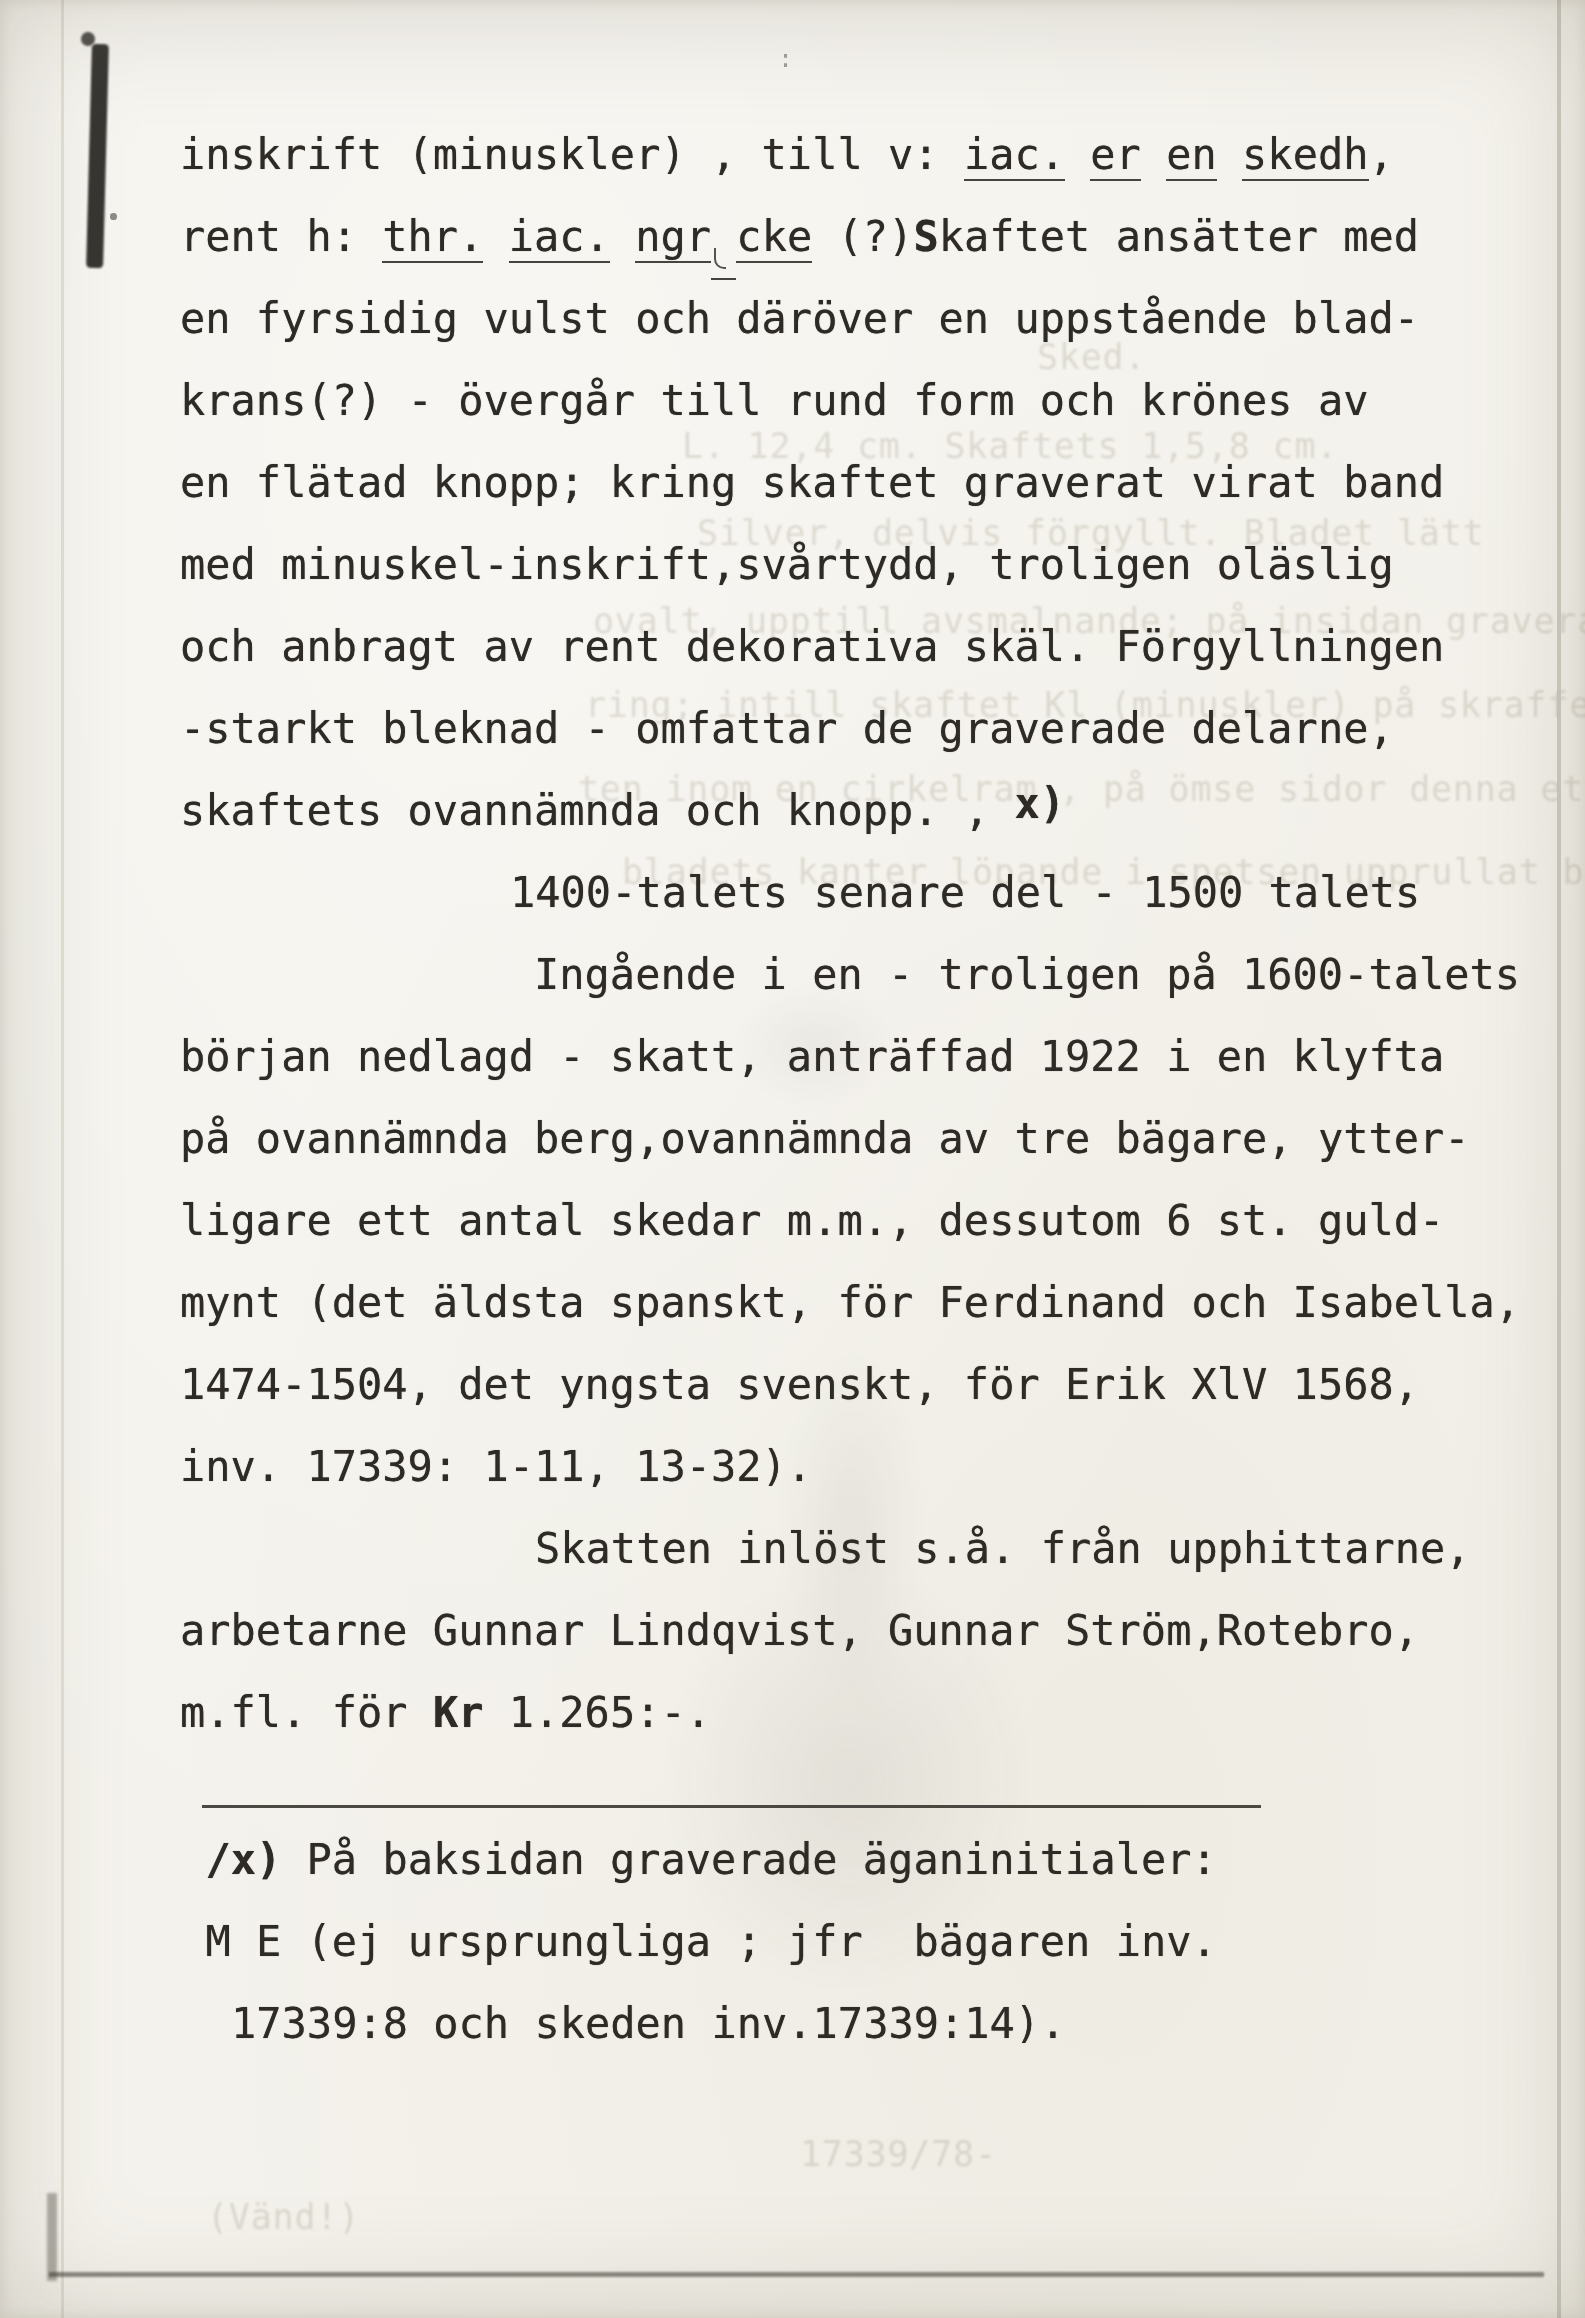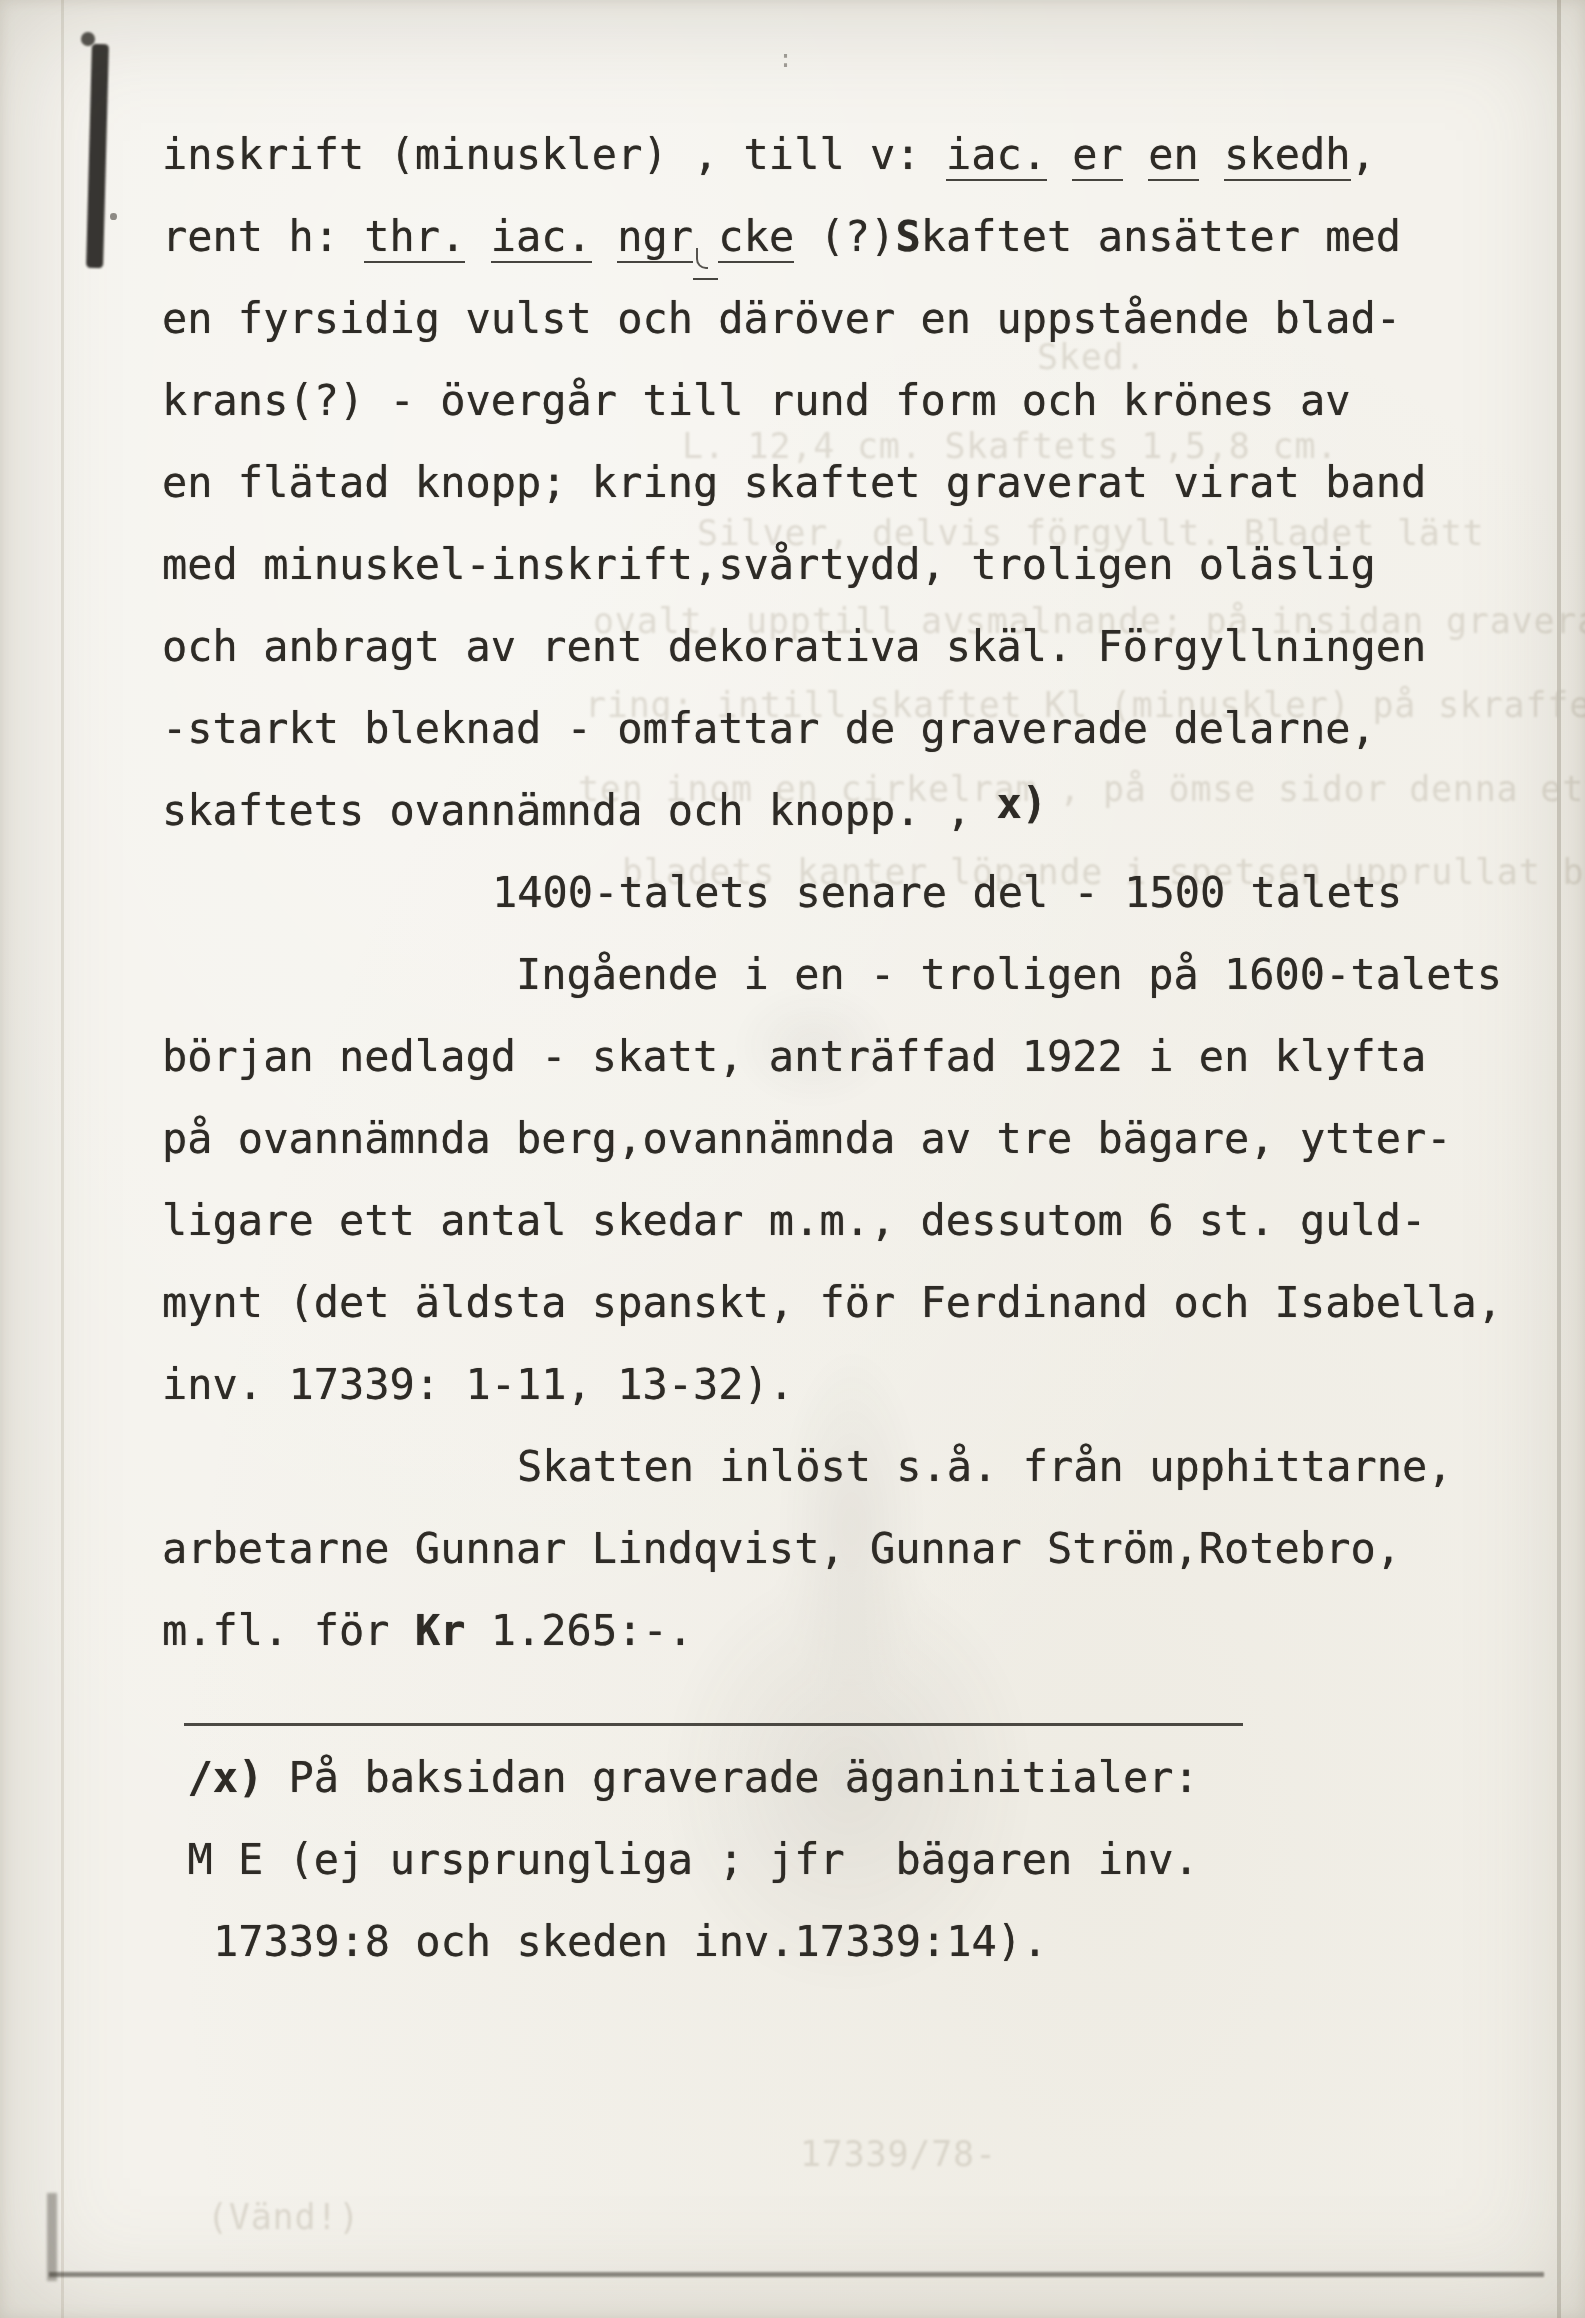--- a/index.html
+++ b/index.html
@@ -51,21 +51,21 @@
     filter: blur(11.8px);
     border-radius: 50%;
   }
   .blob-neck   { left: 780px;  top: 1341px; width: 143px; height: 371px; opacity: 0.55; }
   .blob-bulb   { left: 658px;  top: 1560px; width: 380px; height: 439px; opacity: 0.65; }
   .blob-small  { left: 734px;  top: 987px; width: 160px; height: 118px; opacity: 0.5; }
 
   
   #text-block {
     position: absolute;
-    left: 162px;
+    left: 180px;
     top: 114px;
     z-index: 3;
     color: #2e2b26;
     font-size: 42px;
     text-shadow: 0 0 0.8px rgba(46,43,38,0.75);
   }
   .line {
     height: 82px;
     line-height: 82px;
     white-space: pre;
@@ -160,20 +160,21 @@
     <div class="line"><span class="">med minuskel-inskrift,svårtydd, troligen oläslig</span></div>
     <div class="line"><span class="">och anbragt av rent dekorativa skäl. Förgyllningen</span></div>
     <div class="line"><span class="">-starkt bleknad - omfattar de graverade delarne,</span></div>
     <div class="line"><span class="">skaftets ovannämnda och knopp. </span><span class="">, </span><span class="hand">x)</span></div>
     <div class="line" style="padding-left: 330px;"><span class="">1400-talets senare del - 1500 talets</span></div>
     <div class="line" style="padding-left: 330px; text-align: right;"><span class="">Ingående i en - troligen på 1600-talets</span></div>
     <div class="line"><span class="">början nedlagd - skatt, anträffad 1922 i en klyfta</span></div>
     <div class="line"><span class="">på ovannämnda berg,ovannämnda av tre bägare, ytter-</span></div>
     <div class="line"><span class="">ligare ett antal skedar m.m., dessutom 6 st. guld-</span></div>
     <div class="line"><span class="">mynt (det äldsta spanskt, för Ferdinand och Isabella,</span></div>
+    <div class="line"><span class="">1474-1504, det yngsta svenskt, för Erik XlV 1568,</span></div>
     <div class="line"><span class="">inv. 17339: 1-11, 13-32).</span></div>
     <div class="line" style="padding-left: 355px;"><span class="">Skatten inlöst s.å. från upphittarne,</span></div>
     <div class="line"><span class="">arbetarne Gunnar Lindqvist, Gunnar Ström,Rotebro,</span></div>
     <div class="line"><span class="">m.fl. för </span><span class="b">Kr</span><span class=""> 1.265:-.</span></div>
     <div class="footnote-rule"></div>
     <div class="line" style="padding-left: 25.4px;"><span class="b">/x)</span><span class=""> På baksidan graverade äganinitialer:</span></div>
     <div class="line" style="padding-left: 25.4px;"><span class="">M E (ej ursprungliga ; jfr  bägaren inv.</span></div>
     <div class="line" style="padding-left: 51px;"><span class="">17339:8 och skeden inv.17339:14).</span></div>
   </div>
 

